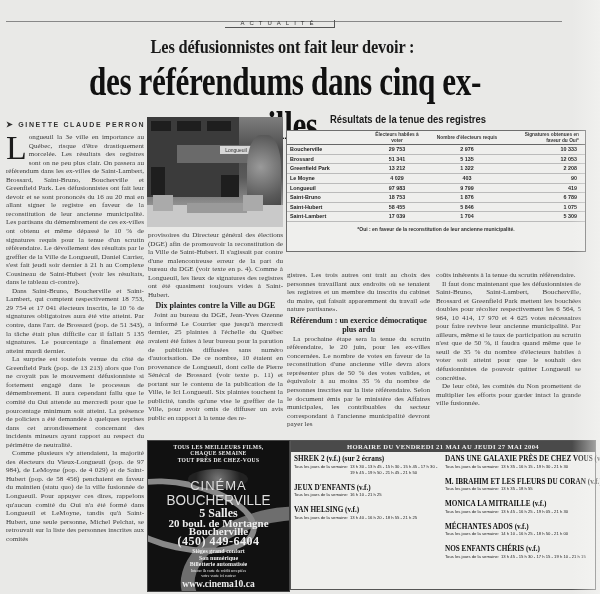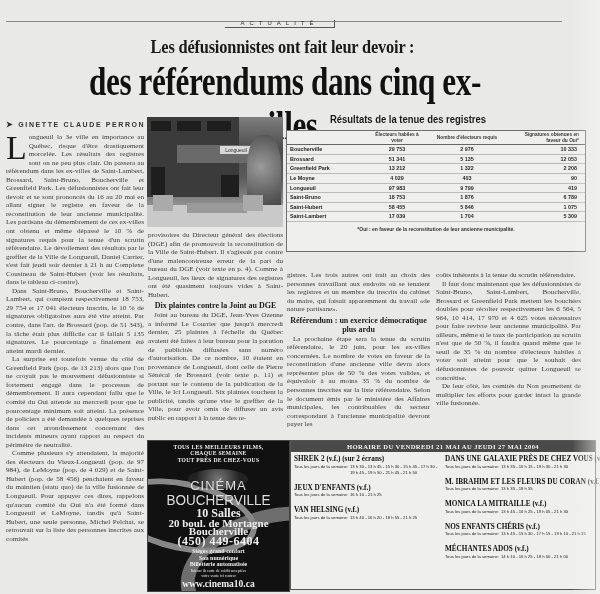--- a/index.html
+++ b/index.html
@@ -151,21 +151,21 @@
     <div class="sign">Longueuil</div>
     <div class="tree"></div>
     <div class="ground"></div>
     <div class="steps"></div>
     <div class="planter" style="left:6px;"></div>
     <div class="planter" style="left:96px;"></div>
   </div>
 
   <div class="col" style="left:148px; top:231px; width:135px;">
     <p class="noindent">provisoires du Directeur général des élections (DGE) afin de promouvoir la reconstitution de la Ville de Saint-Hubert. Il s'agissait par contre d'une malencontreuse erreur de la part du bureau du DGE (voir texte en p. 4). Comme à Longueuil, les lieux de signatures des registres ont été quasiment toujours vides à Saint-Hubert.</p>
-    <div class="subhead">Dix plaintes contre la Joint au DGE</div>
+    <div class="subhead">Dix plaintes contre la Ville au DGE</div>
     <p>Joint au bureau du DGE, Jean-Yves Ozenne a informé Le Courrier que jusqu'à mercredi dernier, 25 plaintes à l'échelle du Québec avaient été faites à leur bureau pour la parution de publicités diffusées sans numéro d'autorisation. De ce nombre, 10 étaient en provenance de Longueuil, dont celle de Pierre Sénécal de Brossard (voir texte p. 11) et portant sur le contenu de la publication de la Ville, le Ici Longueuil. Six plaintes touchent la publicité, tandis qu'une vise le greffier de la Ville, pour avoir omis de diffuser un avis public en rapport à la tenue des re-</p>
   </div>
 
   <div class="table-title">Résultats de la tenue des registres</div>
   <div class="results">
     <table>
       <thead>
         <tr>
           <th></th>
           <th style="text-align:center;">Électeurs habiles à voter</th>
@@ -244,21 +244,21 @@
     <div class="swirl2"></div>
     <div class="reel"></div>
     <div class="layer">
       <div class="tag">
         <div>TOUS LES MEILLEURS FILMS,</div>
         <div>CHAQUE SEMAINE</div>
         <div>TOUT PRÈS DE CHEZ-VOUS</div>
       </div>
       <div class="brand1">CINÉMA</div>
       <div class="brand2">BOUCHERVILLE</div>
-      <div class="salles">10 Salles</div>
+      <div class="salles">5 Salles</div>
       <div class="addr">20 boul. de Mortagne</div>
       <div class="addr">Boucherville</div>
       <div class="phone">(450) 449-6404</div>
       <div class="feat">Sièges grand confort</div>
       <div class="feat">Son numérique</div>
       <div class="feat">Billetterie automatisée</div>
       <div class="small">Interac &amp; carte de crédit acceptées</div>
       <div class="small">votre vente ici rentrer</div>
       <div class="url">www.cinema10.ca</div>
     </div>
@@ -306,31 +306,31 @@
             </div>
         </div>
         <div class="movie">
           <div class="title">MONICA LA MITRAILLE (v.f.)</div>
           <div class="times">
               <span class="lbl">Tous les jours de la semaine:</span>
               <span class="val">13 h 45 - 16 h 25 - 19 h 05 - 21 h 30</span>
             </div>
         </div>
         <div class="movie">
+          <div class="title">MÉCHANTES ADOS (v.f.)</div>
+          <div class="times">
+              <span class="lbl">Tous les jours de la semaine:</span>
+              <span class="val">14 h 10 - 16 h 25 - 18 h 50 - 21 h 00</span>
+            </div>
+        </div>
+        <div class="movie">
           <div class="title">NOS ENFANTS CHÉRIS (v.f.)</div>
           <div class="times">
               <span class="lbl">Tous les jours de la semaine:</span>
               <span class="val">13 h 45 - 15 h 30 - 17 h 15 - 19 h 10 - 21 h 15</span>
-            </div>
-        </div>
-        <div class="movie">
-          <div class="title">MÉCHANTES ADOS (v.f.)</div>
-          <div class="times">
-              <span class="lbl">Tous les jours de la semaine:</span>
-              <span class="val">14 h 10 - 16 h 25 - 18 h 50 - 21 h 00</span>
             </div>
         </div>
       </div>
     </div>
   </div>
 
   <div class="shade"></div>
 </div>
 
 </body></html>

